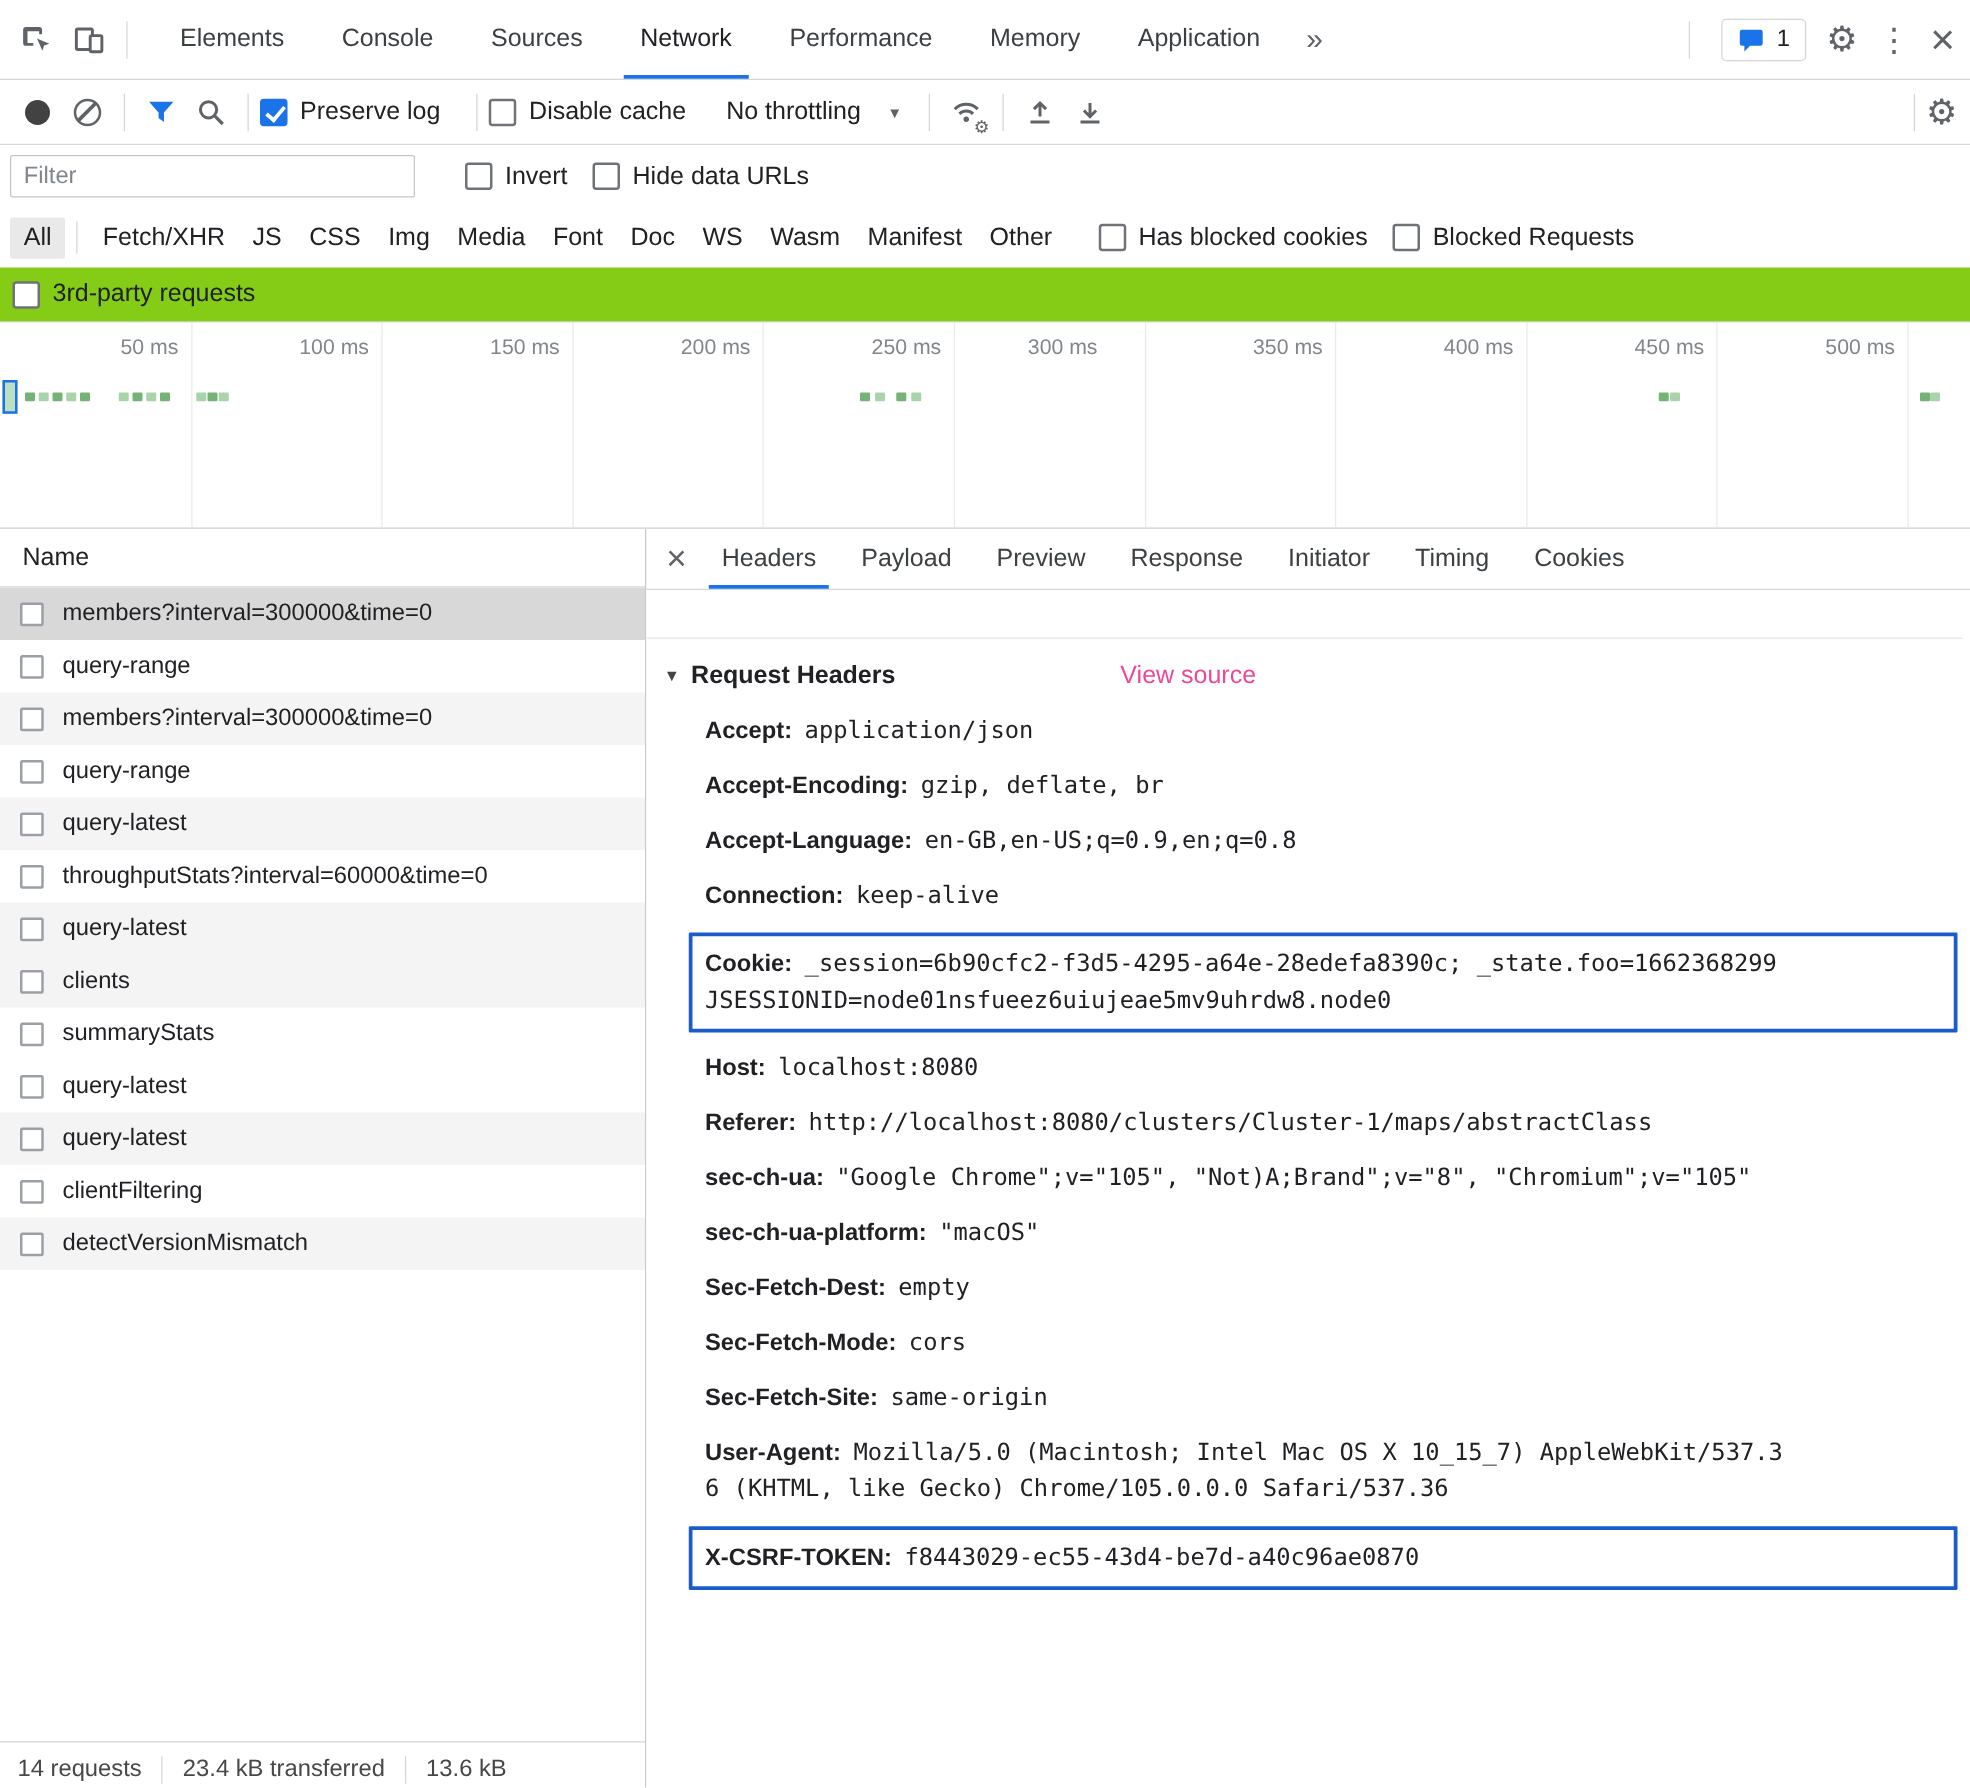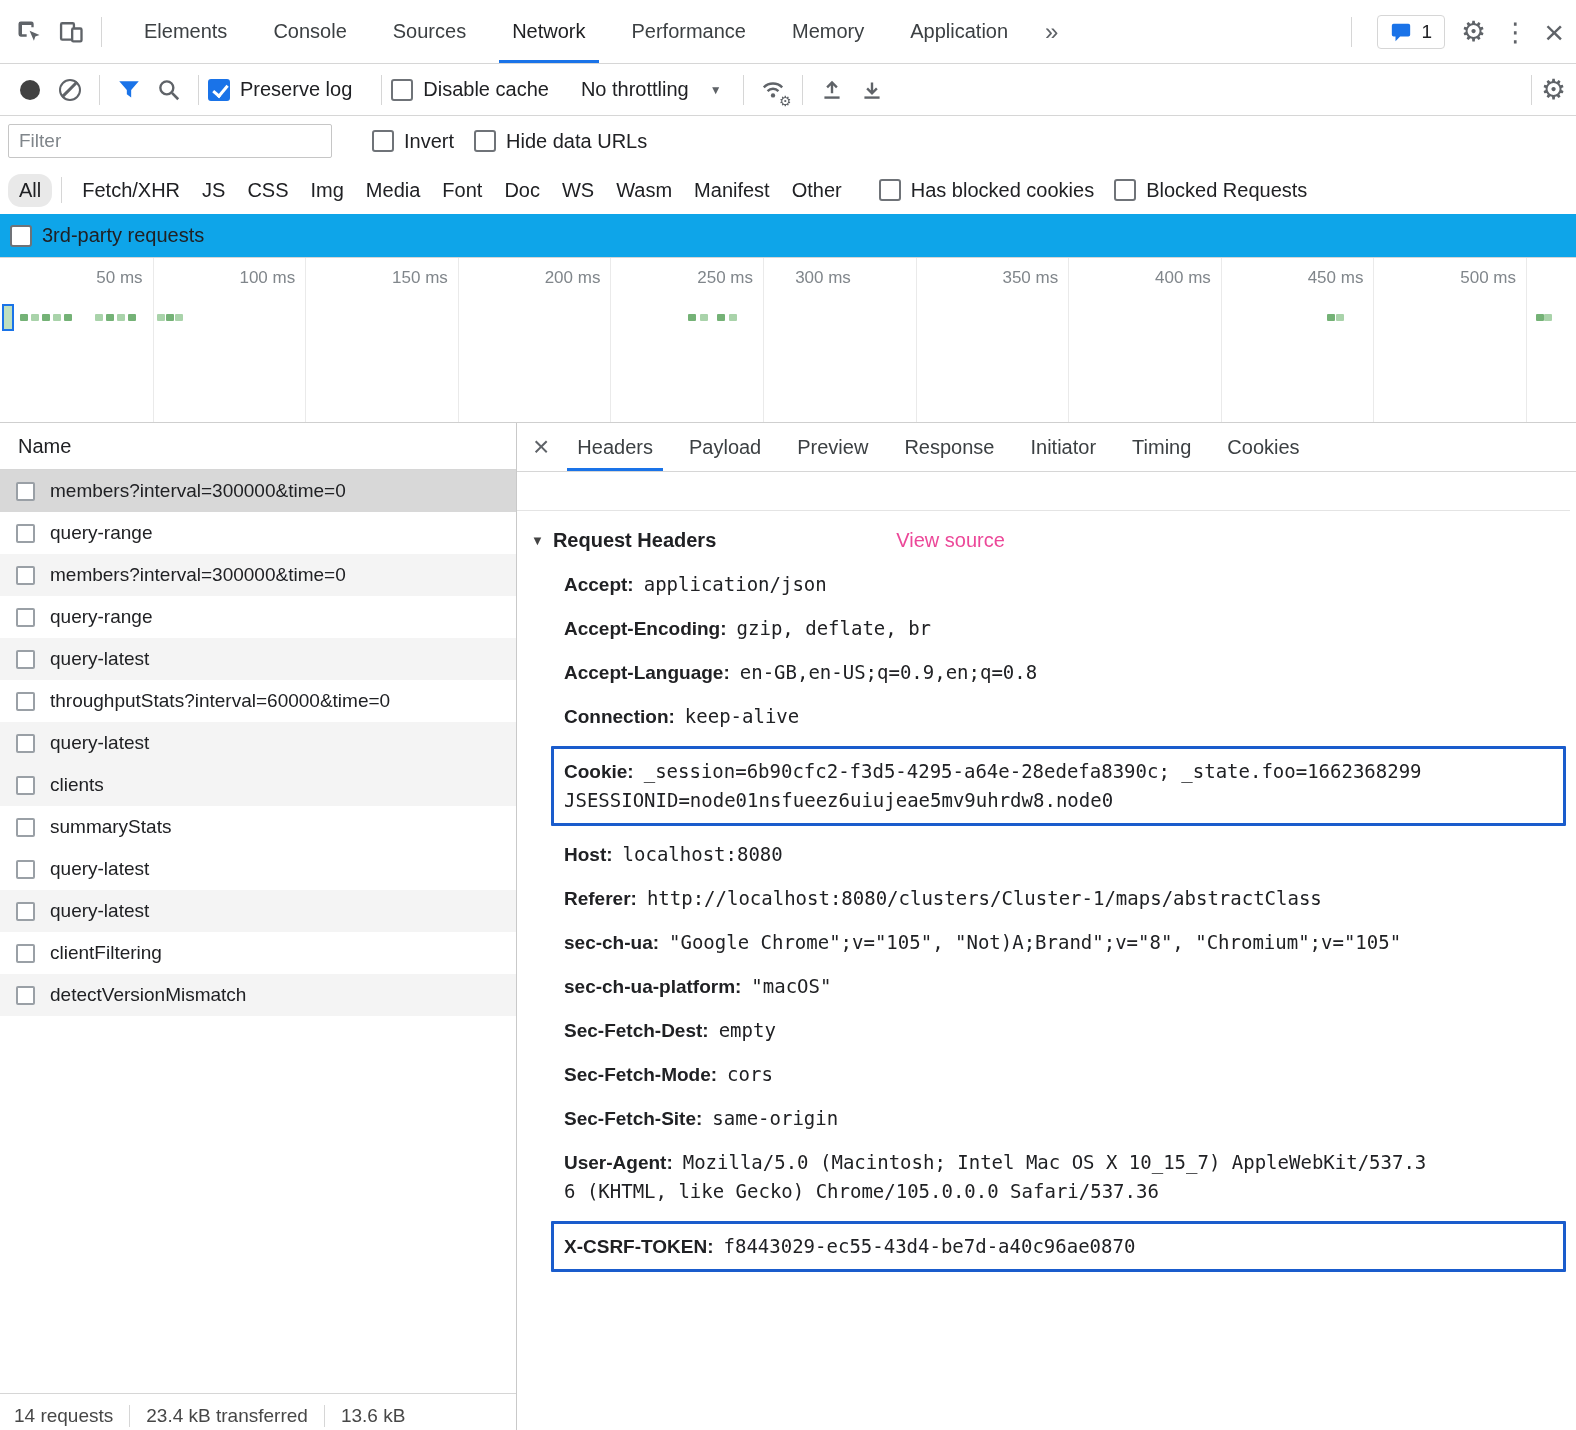--- a/index.html
+++ b/index.html
@@ -41,26 +41,26 @@
   .mini-gear{position:absolute;right:-6px;bottom:-6px;font-size:14px;color:#5f6368}
 
   
   .filter-row{display:flex;align-items:center;height:50px;padding:0 8px;background:#fff}
   .filter-input{width:324px;height:34px;border:1px solid #c6c6c6;border-radius:2px;font-size:19px;padding:0 10px;color:#202124;outline:none;margin-right:40px;font-family:"Liberation Sans",sans-serif}
   .filter-input::placeholder{color:#80868b}
 
   
   .pills-row{display:flex;align-items:center;height:48px;padding:0 8px;background:#fff}
   #type-filters{display:flex;align-items:center}
-  .pill{font-size:20px;padding:5px 11px;border-radius:13px;color:#202124;cursor:pointer;white-space:nowrap}
+  .pill{font-size:20px;padding:5px 11px;border-radius:2px;color:#202124;cursor:pointer;white-space:nowrap}
   .pill.active{background:#e9e9e9}
   .pill-div{width:1px;height:26px;background:#d6d6d6;margin:0 9px}
   .pill-cbs{display:flex;align-items:center;margin-left:26px}
 
-  .thirdparty-row{display:flex;align-items:center;height:44px;padding:0 10px;border-bottom:1px solid #d6d6d6;background:#0ea5e9}
+  .thirdparty-row{display:flex;align-items:center;height:44px;padding:0 10px;border-bottom:1px solid #d6d6d6;background:#84cc16}
 
   
   .timeline{position:relative;height:165px;border-bottom:1px solid #cfcfcf;overflow:hidden;background:#fff}
   .tl-grid{position:absolute;top:0;bottom:0;width:1px;background:#eaeaea}
   .tl-label{position:absolute;top:10px;width:150px;text-align:right;font-size:17px;color:#80868b}
   .tl-mark{position:absolute;top:56px;width:8px;height:7px;border-radius:1px}
   .m1{background:#74b276}.m2{background:#a9d3aa}
   .tl-sel{position:absolute;border:2px solid #1a73e8;background:#bfe0c0}
 
   
@@ -236,21 +236,21 @@
       <div class="tl-label" style="left: -7.4px;">50 ms</div>
       <div class="tl-grid" style="left: 305.2px;"></div>
       <div class="tl-label" style="left: 145.2px;">100 ms</div>
       <div class="tl-grid" style="left: 457.8px;"></div>
       <div class="tl-label" style="left: 297.8px;">150 ms</div>
       <div class="tl-grid" style="left: 610.4px;"></div>
       <div class="tl-label" style="left: 450.4px;">200 ms</div>
       <div class="tl-grid" style="left: 763px;"></div>
       <div class="tl-label" style="left: 603px;">250 ms</div>
       <div class="tl-grid" style="left: 915.6px;"></div>
-      <div class="tl-label" style="left: 748px; text-align: center;">300 ms</div>
+      <div class="tl-label" style="left: 728px;">300 ms</div>
       <div class="tl-grid" style="left: 1068.2px;"></div>
       <div class="tl-label" style="left: 908.2px;">350 ms</div>
       <div class="tl-grid" style="left: 1220.8px;"></div>
       <div class="tl-label" style="left: 1060.8px;">400 ms</div>
       <div class="tl-grid" style="left: 1373.4px;"></div>
       <div class="tl-label" style="left: 1213.4px;">450 ms</div>
       <div class="tl-grid" style="left: 1526px;"></div>
       <div class="tl-label" style="left: 1366px;">500 ms</div>
       <div class="tl-sel" style="left: 2px; top: 46px; width: 12px; height: 27px;"></div>
       <div class="tl-mark m1" style="left: 20px;"></div>

